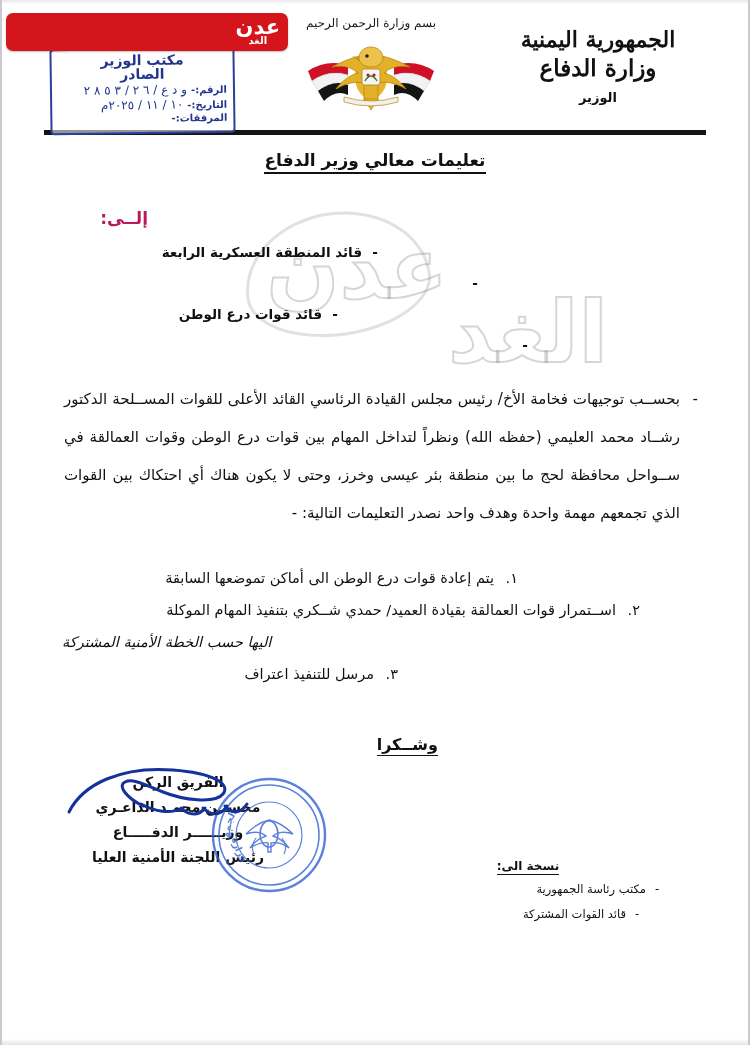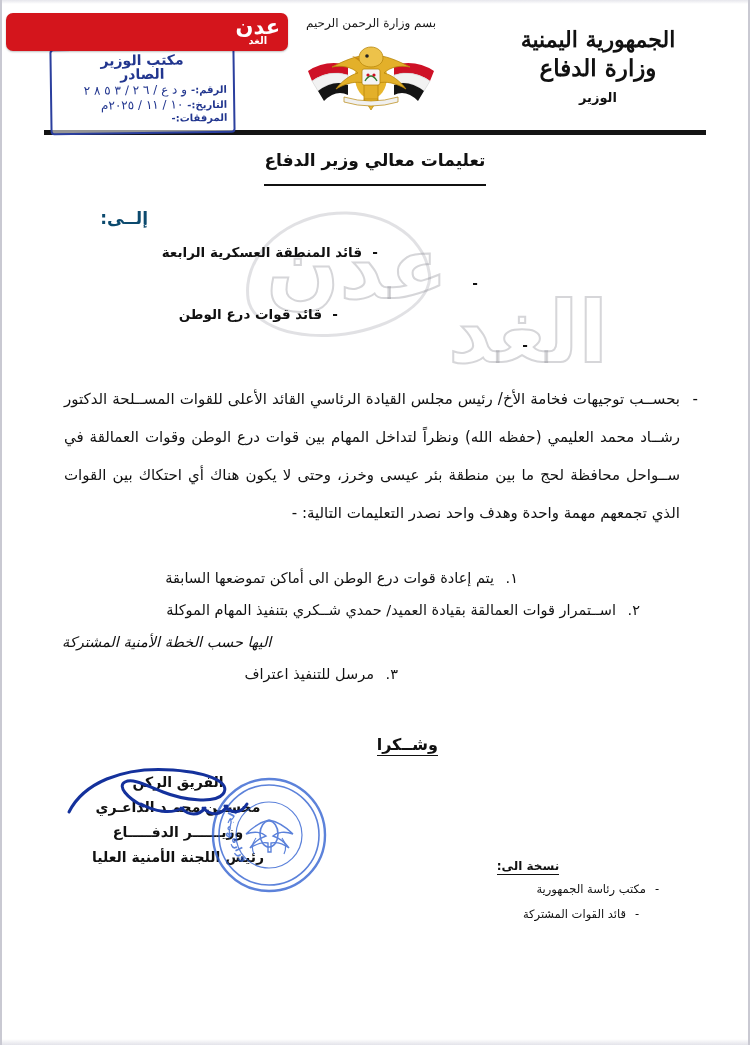--- a/index.html
+++ b/index.html
@@ -209,21 +209,21 @@
     top: 150px;
     right: 0; left: 0;
     text-align: center;
     font-size: 17px;
     font-weight: 700;
     color: #111;
     z-index: 10;
   }
   .doc-title .u {
     border-bottom: 2px solid #111;
-    padding-bottom: 14px;
+    padding-bottom: 2px;
   }
   .doc-subtitle {
     position: absolute;
     top: 182px;
     right: 0; left: 0;
     text-align: center;
     font-size: 16px;
     font-weight: 700;
     color: #111;
     z-index: 10;
@@ -232,21 +232,21 @@
     border-bottom: 2px solid #111;
     padding-bottom: 2px;
   }
 
   .to-label {
     position: absolute;
     top: 208px;
     right: 600px;
     font-size: 17px;
     font-weight: 700;
-    color: #0c4a6e;
+    color: #be185d;
     letter-spacing: 2px;
     z-index: 10;
   }
 
   
   .recipients {
     position: absolute;
     top: 236px;
     right: 80px;
     left: 60px;

